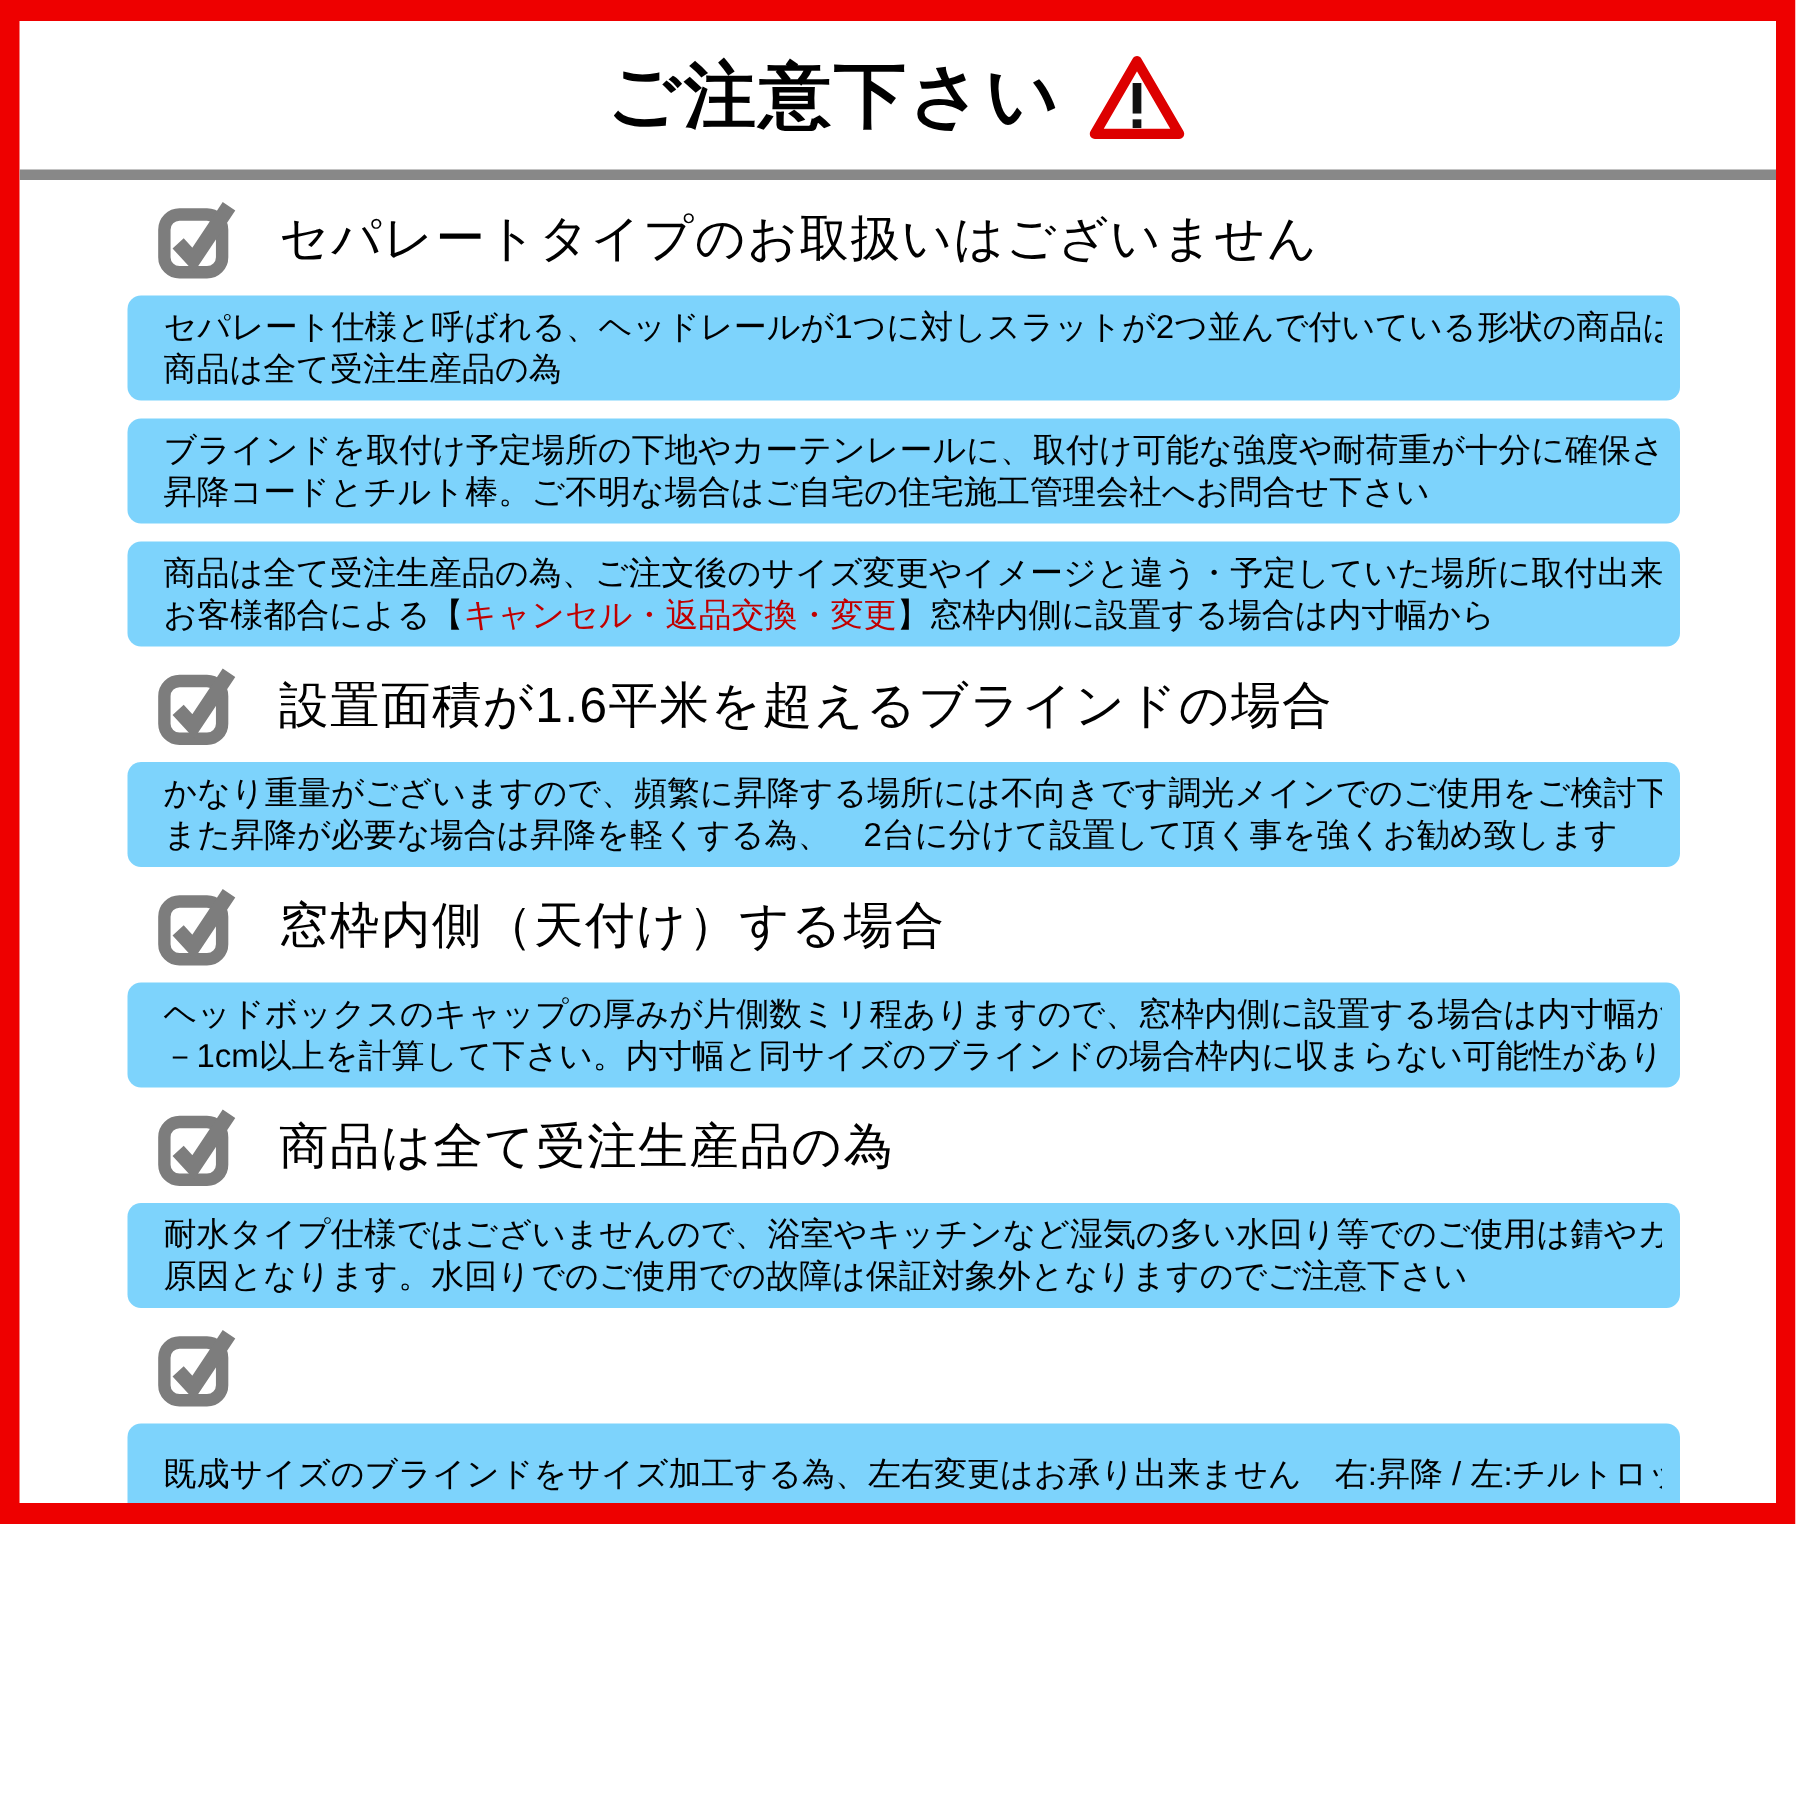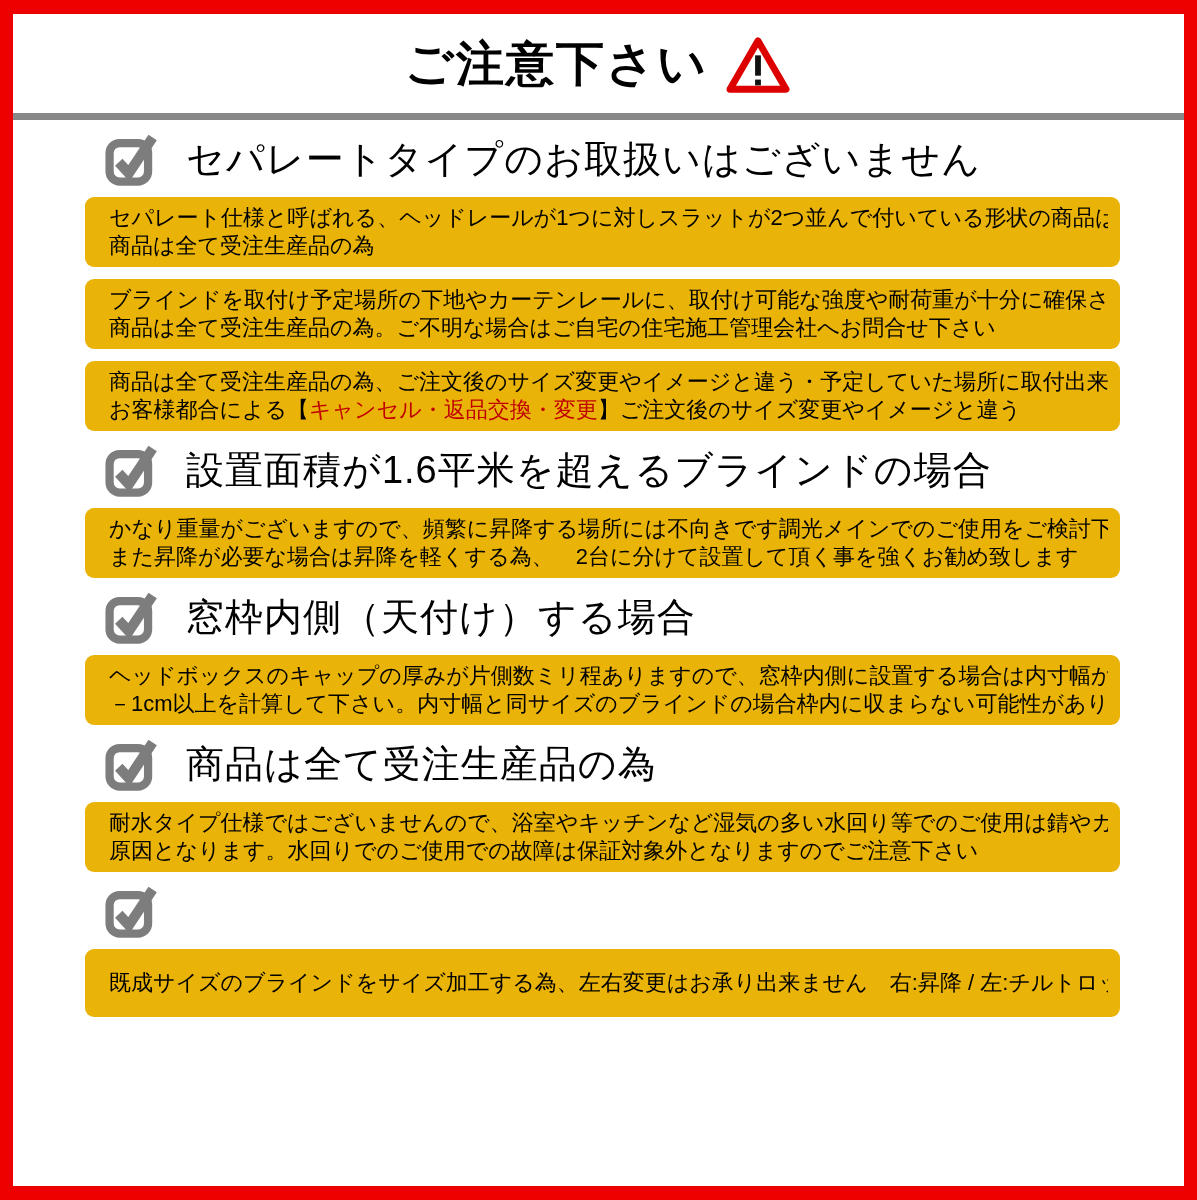--- a/index.html
+++ b/index.html
@@ -1,38 +1,38 @@
 <!DOCTYPE html>
 <html><head>
 <meta charset="utf-8">
 <style>
   * { margin:0; padding:0; box-sizing:border-box; }
   html,body { background:#fff; }
   body { font-family:"Liberation Sans","DejaVu Sans",sans-serif; }
   .page {
-    position:relative; width:1197px; height:1200px;
+    position:relative; width:1197px; height:1016px;
     border:13px solid #ee0000; border-top-width:14px; border-bottom-width:14px;
     background:#ffffff; overflow:hidden;
   }
   .header {
     height:99px; display:flex; align-items:center; justify-content:center; gap:16px;
   }
   .title { font-size:48px; font-weight:bold; color:#000; letter-spacing:2px; }
   .warning-triangle { width:68px; height:62px; margin-top:4px; }
   .divider { height:7px; background:#888888; }
   .section { margin-top:12px; }
   .section-row {
     display:flex; align-items:center; gap:26px;
     margin-left:92px; height:55px;
   }
   .check-icon { width:55px; height:55px; flex:0 0 55px; }
-  .heading { font-size:38px; color:#000; white-space:nowrap; letter-spacing:1px; }
+  .heading { font-size:33px; color:#000; white-space:nowrap; letter-spacing:1px; }
   .section-body {
     margin:10px 64px 0 72px;
-    background:#eab308;
+    background:#7dd3fc;
     border-radius:9px;
     padding:7px 12px 7px 24px;
     font-size:22px; line-height:28px; color:#000;
   }
   .section-body.single { padding-top:20px; padding-bottom:20px; }
   .line { white-space:nowrap; overflow:hidden; }
   .red-text { color:#c00000;text-align:center; }
 </style>
 </head>
 <body>
@@ -60,28 +60,28 @@
     </div>
     <div class="section-body">
       <div class="line">セパレート仕様と呼ばれる、ヘッドレールが1つに対しスラットが2つ並んで付いている形状の商品は</div>
       <div class="line">商品は全て受注生産品の為</div>
     </div>
   </div>
 
   <div class="section">
     <div class="section-body">
       <div class="line">ブラインドを取付け予定場所の下地やカーテンレールに、取付け可能な強度や耐荷重が十分に確保されて</div>
-      <div class="line">商品は全て受注生産品の為。ご不明な場合はご自宅の住宅施工管理会社へお問合せ下さい</div>
+      <div class="line">昇降コードとチルト棒。ご不明な場合はご自宅の住宅施工管理会社へお問合せ下さい</div>
     </div>
   </div>
 
   <div class="section">
     <div class="section-body">
       <div class="line">商品は全て受注生産品の為、ご注文後のサイズ変更やイメージと違う・予定していた場所に取付出来ない等</div>
-      <div class="line"><span>お客様都合による【</span><span class="red-text">キャンセル・返品交換・変更</span><span>】ご注文後のサイズ変更やイメージと違う</span></div>
+      <div class="line"><span>お客様都合による【</span><span class="red-text">キャンセル・返品交換・変更</span><span>】窓枠内側に設置する場合は内寸幅から</span></div>
     </div>
   </div>
 
   <div class="section">
     <div class="section-row">
       <svg class="check-icon" viewBox="0 0 60 60" xmlns="http://www.w3.org/2000/svg" aria-hidden="true">
         <rect x="5" y="12" width="42" height="42" rx="11" fill="none" stroke="#7d7d7d" stroke-width="9"></rect>
         <path d="M15 33 L26 45 L52 6" fill="none" stroke="#7d7d7d" stroke-width="11"></path>
       </svg>
       <span class="heading">設置面積が1.6平米を超えるブラインドの場合</span>

